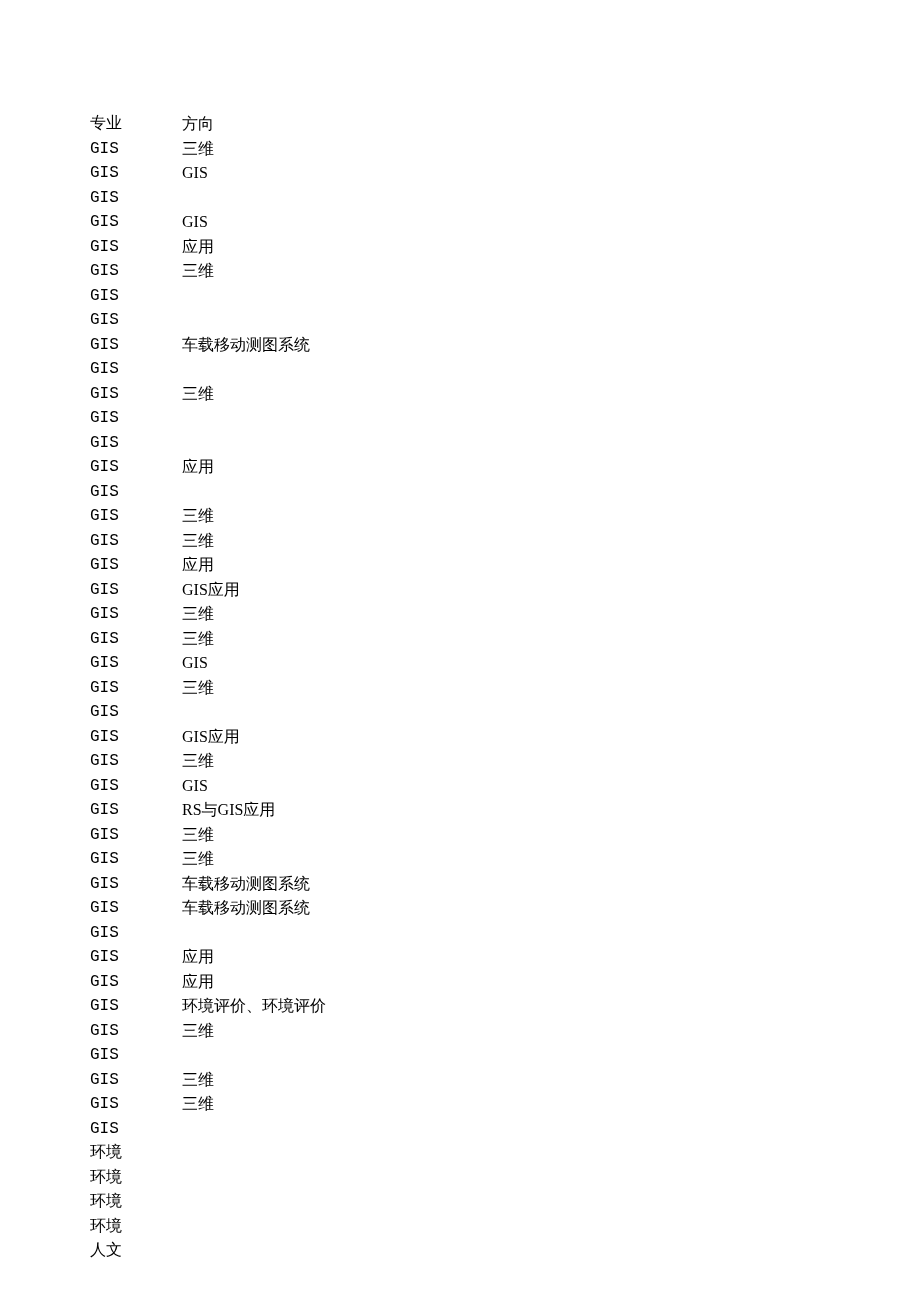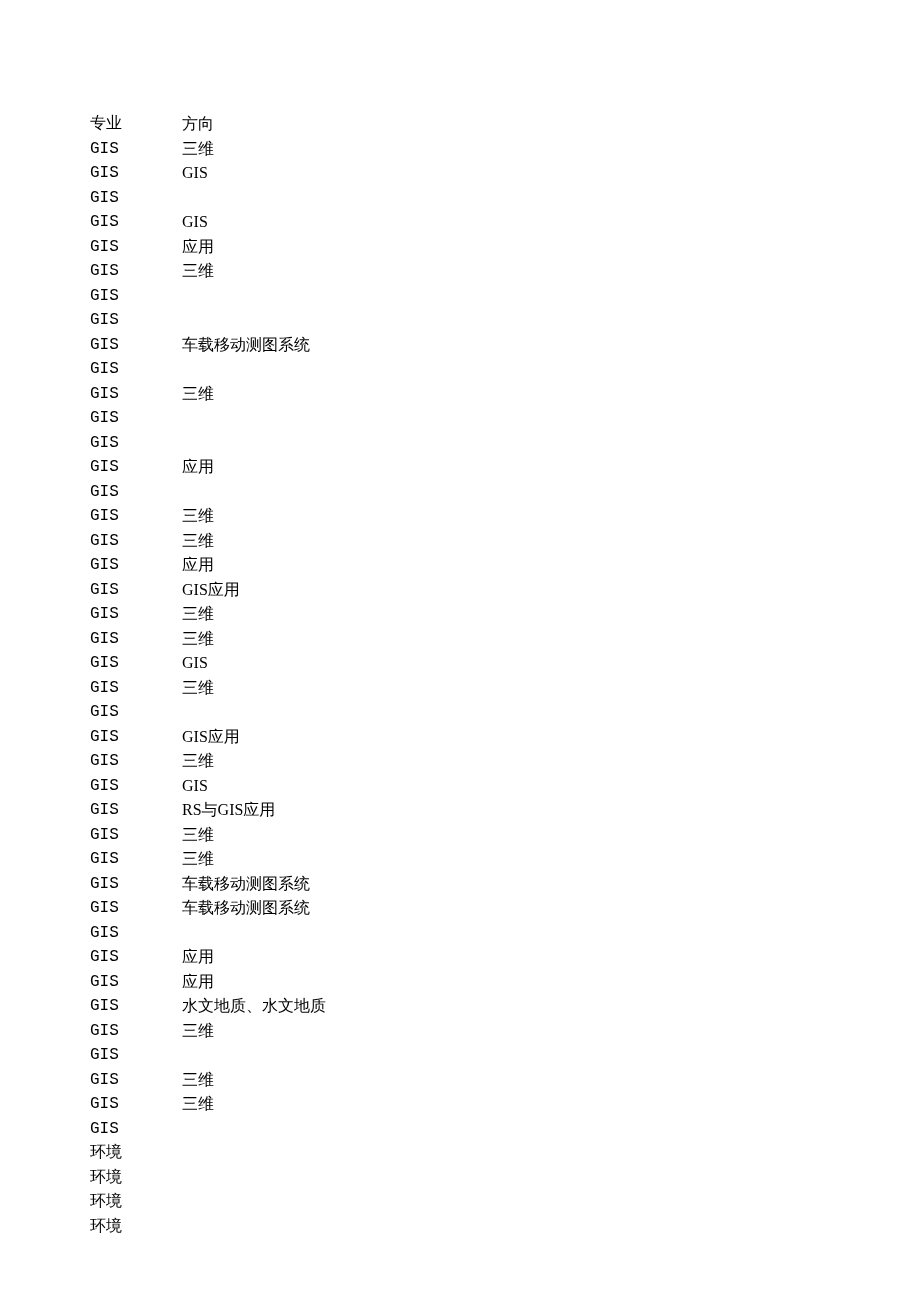--- a/index.html
+++ b/index.html
@@ -179,51 +179,55 @@
     <div class="row">
       <div class="cell col1">GIS</div>
       <div class="cell col2">应用</div>
     </div>
     <div class="row">
       <div class="cell col1">GIS</div>
       <div class="cell col2">应用</div>
     </div>
     <div class="row">
       <div class="cell col1">GIS</div>
-      <div class="cell col2">水文地质、水文地质</div>
-    </div>
-    <div class="row">
-      <div class="cell col1">GIS</div>
-      <div class="cell col2">三维</div>
-    </div>
-    <div class="row">
-      <div class="cell col1">GIS</div>
-      <div class="cell col2"></div>
-    </div>
-    <div class="row">
-      <div class="cell col1">GIS</div>
-      <div class="cell col2">三维</div>
-    </div>
-    <div class="row">
-      <div class="cell col1">GIS</div>
-      <div class="cell col2">三维</div>
-    </div>
-    <div class="row">
-      <div class="cell col1">GIS</div>
-      <div class="cell col2"></div>
-    </div>
-    <div class="row">
-      <div class="cell col1">环境</div>
-      <div class="cell col2"></div>
-    </div>
-    <div class="row">
-      <div class="cell col1">环境</div>
-      <div class="cell col2"></div>
-    </div>
-    <div class="row">
-      <div class="cell col1">环境</div>
-      <div class="cell col2"></div>
-    </div>
-    <div class="row">
-      <div class="cell col1">环境</div>
+      <div class="cell col2">环境评价、环境评价</div>
+    </div>
+    <div class="row">
+      <div class="cell col1">GIS</div>
+      <div class="cell col2">三维</div>
+    </div>
+    <div class="row">
+      <div class="cell col1">GIS</div>
+      <div class="cell col2"></div>
+    </div>
+    <div class="row">
+      <div class="cell col1">GIS</div>
+      <div class="cell col2">三维</div>
+    </div>
+    <div class="row">
+      <div class="cell col1">GIS</div>
+      <div class="cell col2">三维</div>
+    </div>
+    <div class="row">
+      <div class="cell col1">GIS</div>
+      <div class="cell col2"></div>
+    </div>
+    <div class="row">
+      <div class="cell col1">环境</div>
+      <div class="cell col2"></div>
+    </div>
+    <div class="row">
+      <div class="cell col1">环境</div>
+      <div class="cell col2"></div>
+    </div>
+    <div class="row">
+      <div class="cell col1">环境</div>
+      <div class="cell col2"></div>
+    </div>
+    <div class="row">
+      <div class="cell col1">环境</div>
+      <div class="cell col2"></div>
+    </div>
+    <div class="row">
+      <div class="cell col1">人文</div>
       <div class="cell col2"></div>
     </div>
   </div>
 
 </body></html>

